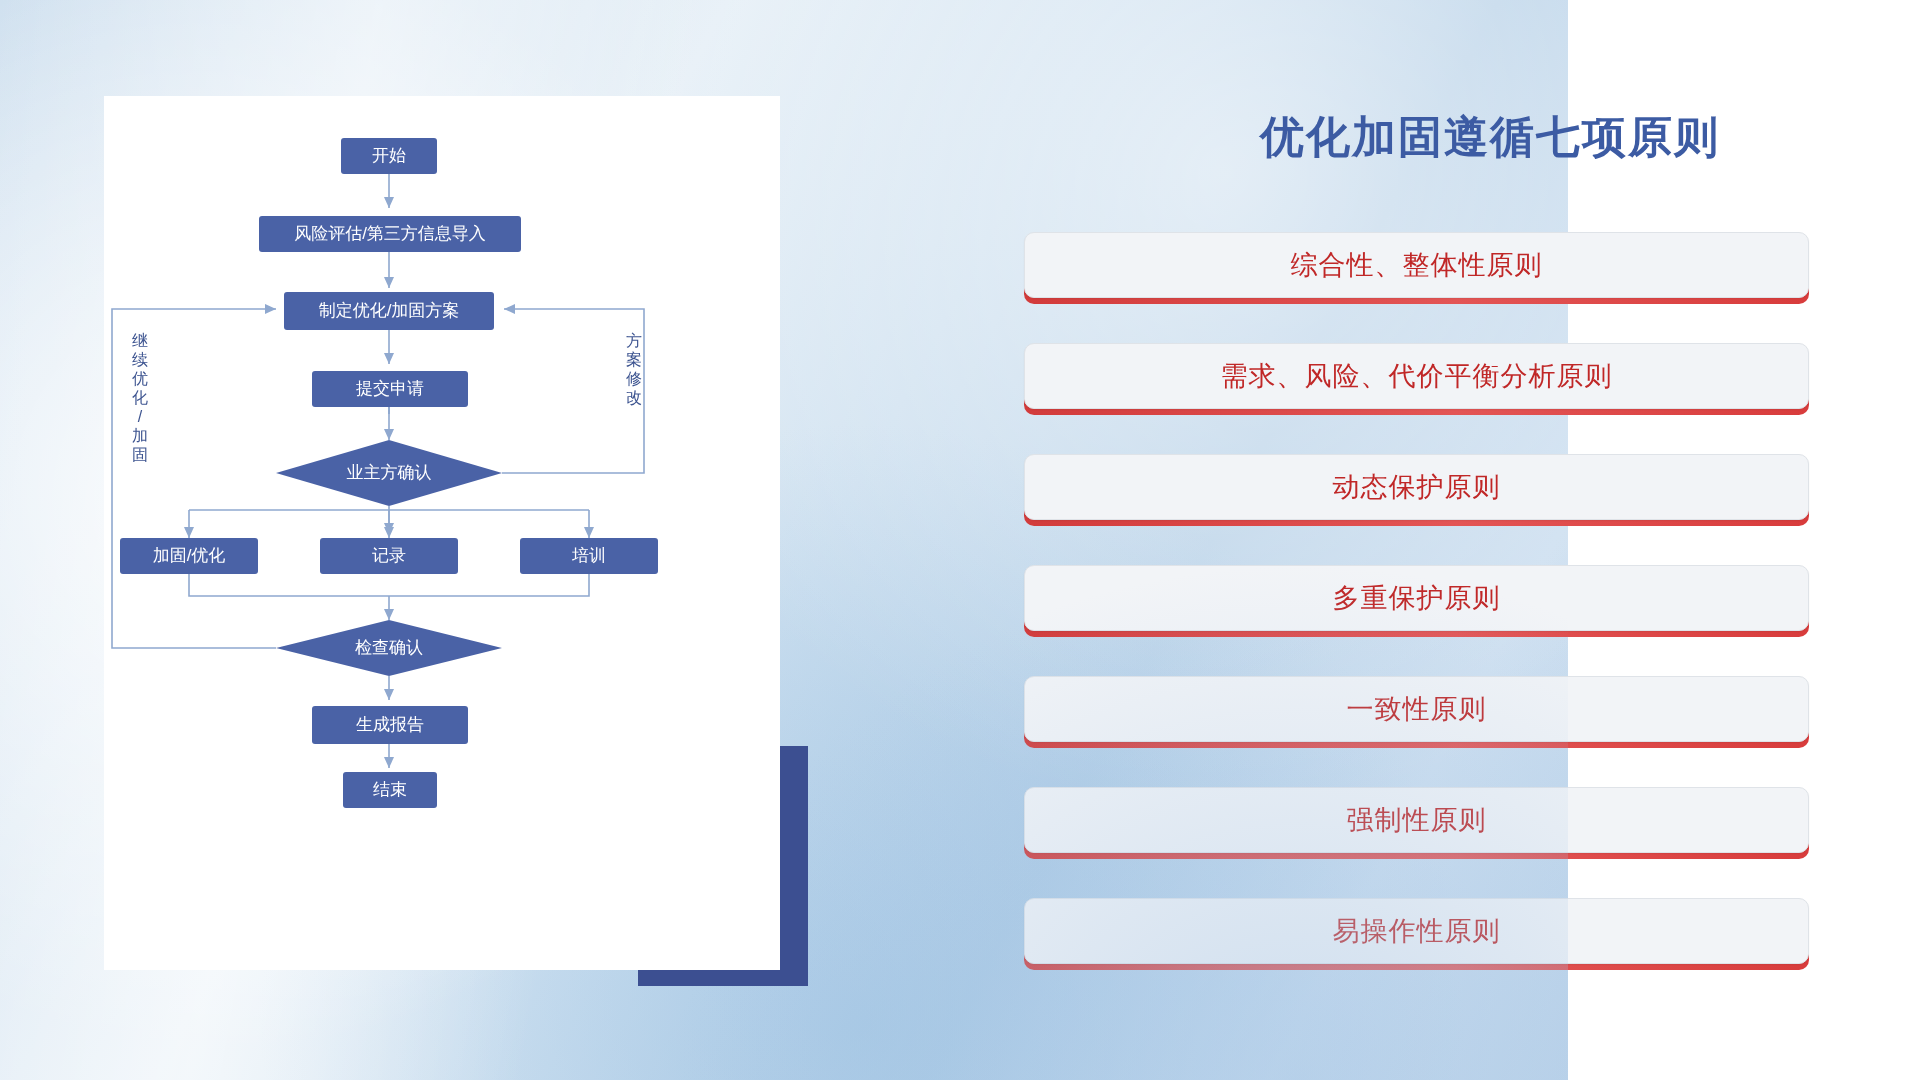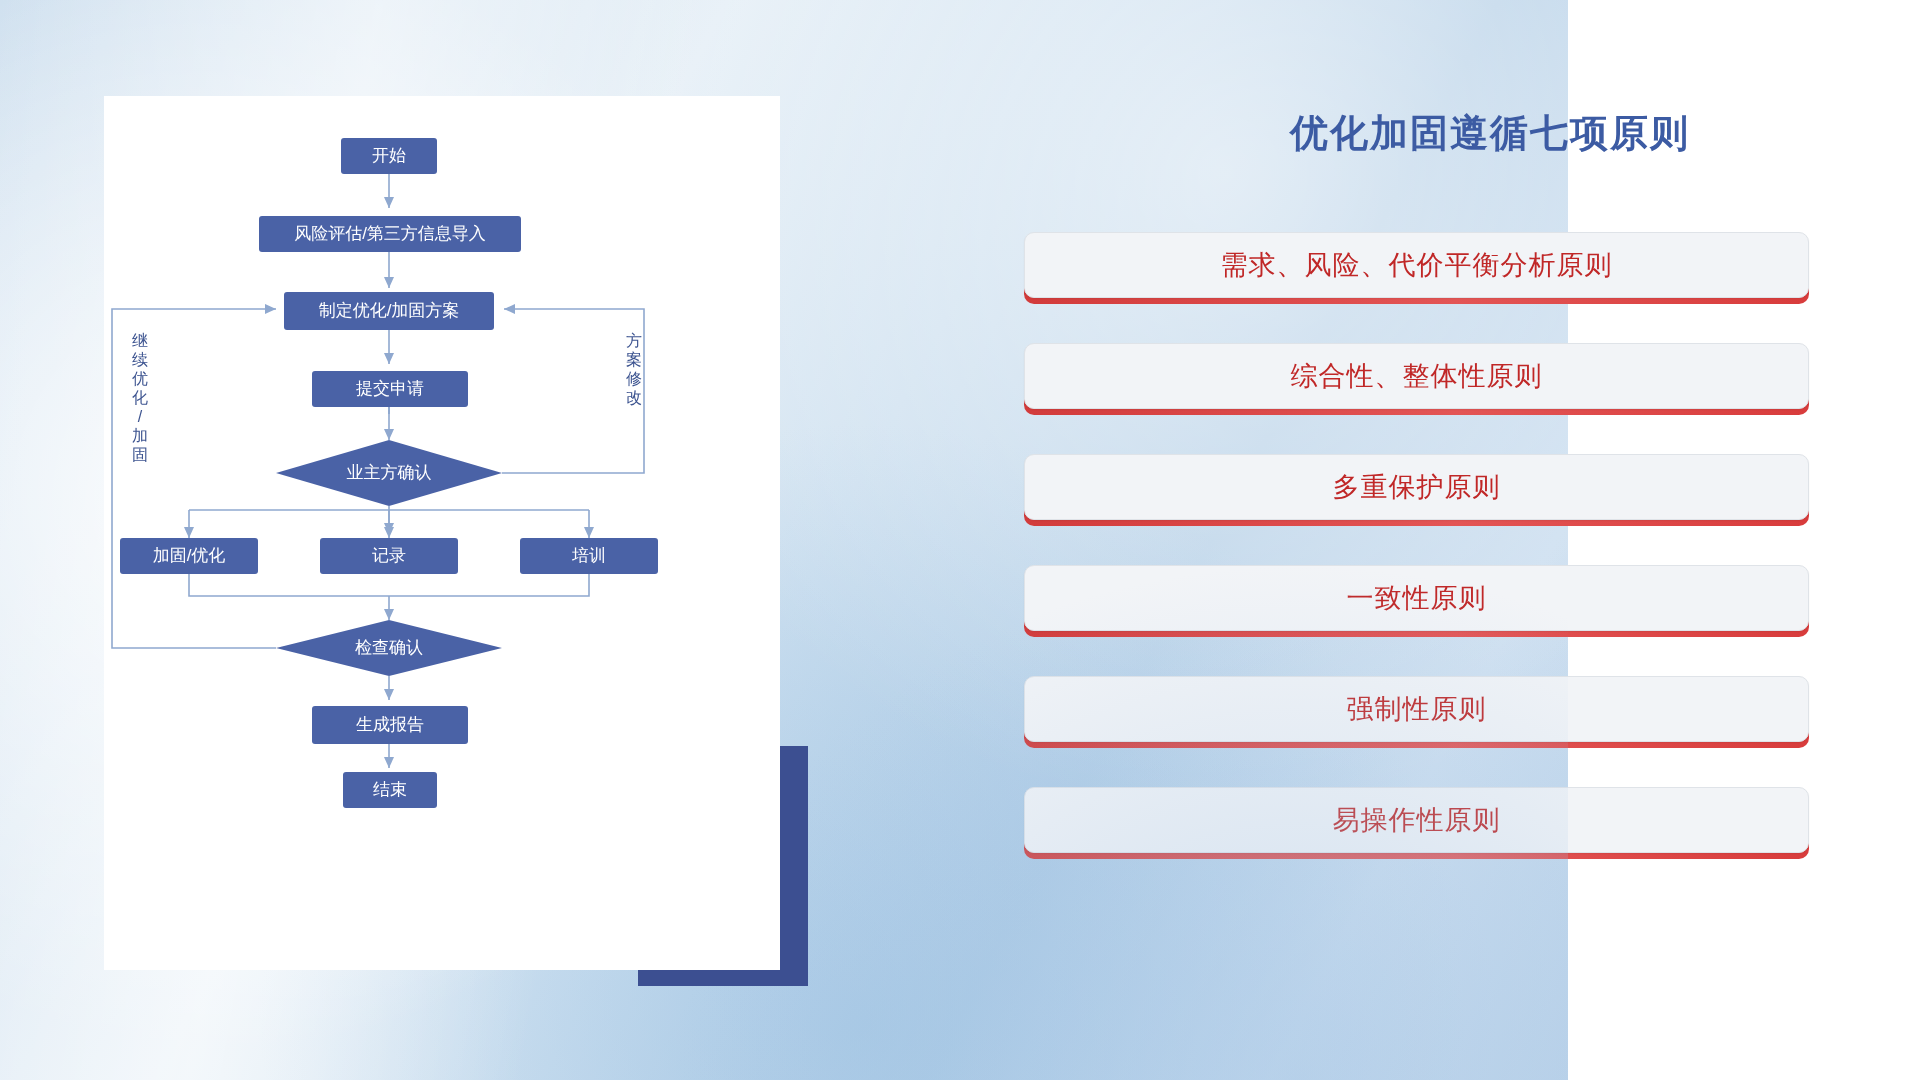--- a/index.html
+++ b/index.html
@@ -70,21 +70,21 @@
     font-family: "Liberation Sans", "DejaVu Sans", sans-serif;
   }
 
   
   .right-title {
     position: absolute;
     left: 1150px;
     top: 108px;
     width: 680px;
     text-align: center;
-    font-size: 38px;
+    font-size: 44px;
     font-weight: bold;
     color: #3c5ba3;
     letter-spacing: 2px;
     white-space: nowrap;
   }
   .principles {
     position: absolute;
     left: 1024px;
     top: 232px;
     width: 790px;
@@ -243,25 +243,29 @@
       <text class="side-label" id="side-left" text-anchor="middle"><tspan x="36" y="250">继</tspan><tspan x="36" y="269">续</tspan><tspan x="36" y="288">优</tspan><tspan x="36" y="307">化</tspan><tspan x="36" y="326">/</tspan><tspan x="36" y="345">加</tspan><tspan x="36" y="364">固</tspan></text>
       <text class="side-label" id="side-right" text-anchor="middle"><tspan x="530" y="250">方</tspan><tspan x="530" y="269">案</tspan><tspan x="530" y="288">修</tspan><tspan x="530" y="307">改</tspan></text>
     </svg>
   </div>
 
   <div class="right-title">优化加固遵循七项原则</div>
 
   <div class="principles">
     <div class="principle">
       <div class="accent"></div>
+      <div class="pill">综合性、整体性原则</div>
+    </div>
+    <div class="principle">
+      <div class="accent"></div>
       <div class="pill">需求、风险、代价平衡分析原则</div>
     </div>
     <div class="principle">
       <div class="accent"></div>
-      <div class="pill">综合性、整体性原则</div>
+      <div class="pill">动态保护原则</div>
     </div>
     <div class="principle">
       <div class="accent"></div>
       <div class="pill">多重保护原则</div>
     </div>
     <div class="principle">
       <div class="accent"></div>
       <div class="pill">一致性原则</div>
     </div>
     <div class="principle">

